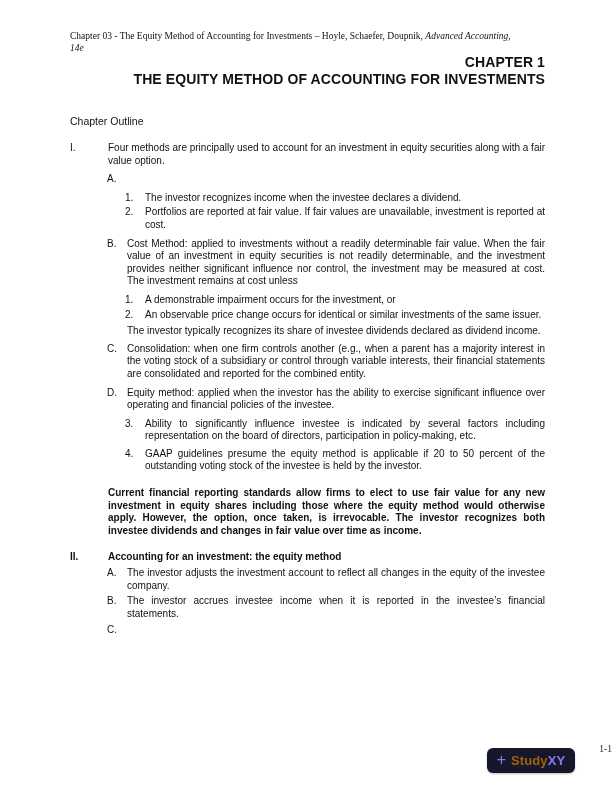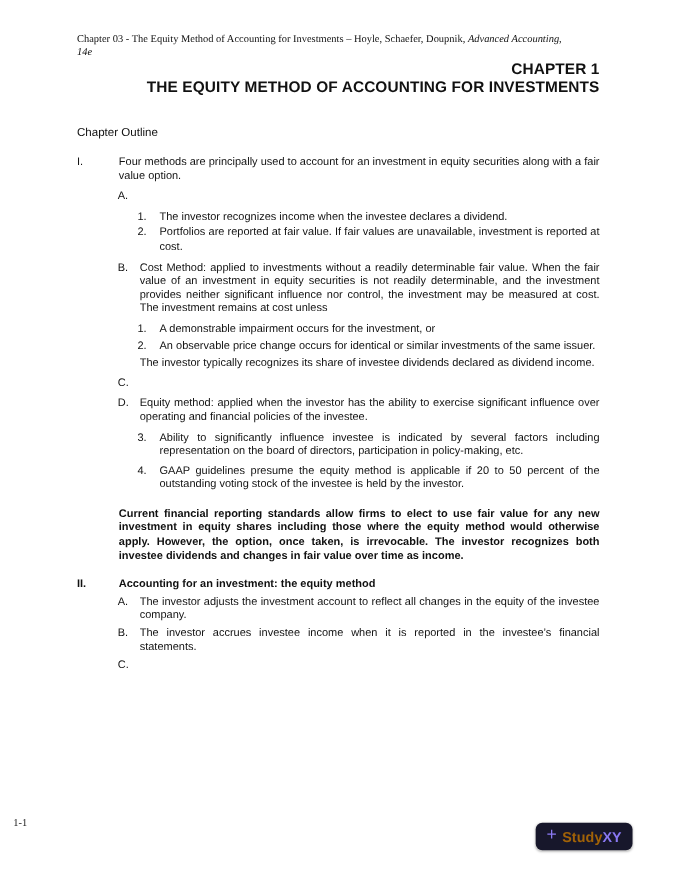--- a/index.html
+++ b/index.html
@@ -49,21 +49,21 @@
   .para1 { padding-left:38px; }
   .para2 { padding-left:57px; }
   .mt-tight  { margin-top:2px; }
   .mt-tight2 { margin-top:3px; }
   .gap-lg    { margin-top:14px;font-weight:bold; }
   
   .page-number {
     position:absolute;
     left:12px; right:0;
     top:744px;
-    text-align:left;
+    text-align:right;
     font-family:"Liberation Serif", serif;
     font-size:9.5px;
     color:#222222;
   }
   .brand-badge {
     position:absolute;
     left:487px; top:748px;
     width:88px; height:25px;
     border-radius:6px;
     display:flex;
@@ -137,20 +137,21 @@
       <span class="lbl">2.</span>
       <span class="txt">An observable price change occurs for identical or similar investments of the same issuer.</span>
     </div>
 
     <div class="outline-row para2" style="margin-top:4px">
       <span class="txt">The investor typically recognizes its share of investee dividends declared as dividend income.</span>
     </div>
 
     <div class="outline-row lvl2" style="margin-top:5px">
       <span class="lbl">C.</span>
+      <span class="txt">Consolidation: when one firm controls another (e.g., when a parent has a majority interest in the voting stock of a subsidiary or control through variable interests, their financial statements are consolidated and reported for the combined entity.</span>
     </div>
 
     <div class="outline-row lvl2">
       <span class="lbl">D.</span>
       <span class="txt">Equity method: applied when the investor has the ability to exercise significant influence over operating and financial policies of the investee.</span>
     </div>
 
     <div class="outline-row lvl3">
       <span class="lbl">3.</span>
       <span class="txt">Ability to significantly influence investee is indicated by several factors including representation on the board of directors, participation in policy-making, etc.</span>

